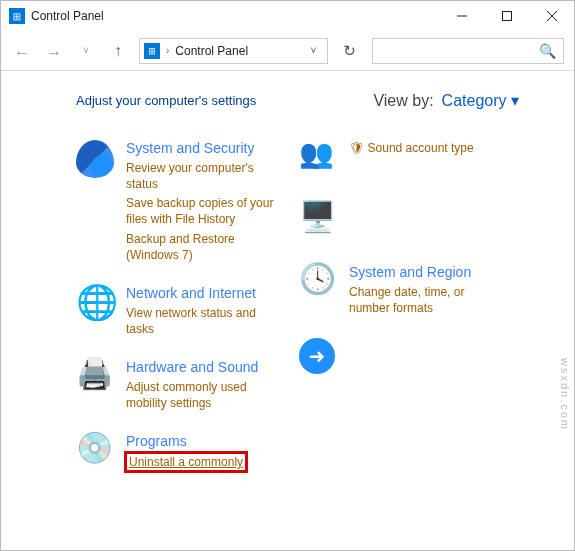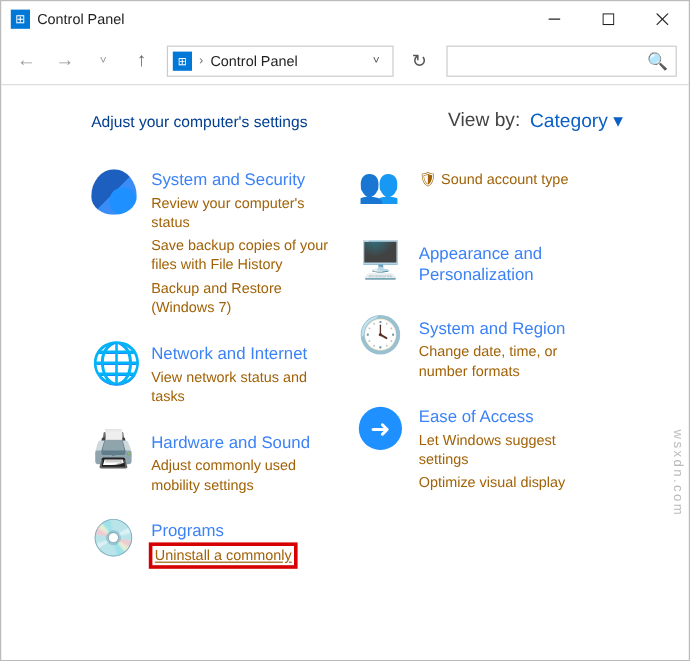--- a/index.html
+++ b/index.html
@@ -140,38 +140,30 @@
 
       <div class="col">
         <div class="cat">
           <div class="cat-icon users">👥</div>
           <div class="cat-body">
             <a class="cat-link">🛡 <span>Sound account type</span></a>
           </div>
         </div>
         <div class="cat">
           <div class="cat-icon screen">🖥️</div>
-          <div class="cat-body">
-            <a class="cat-title">Appearance and Personalization</a>
-          </div>
         </div>
         <div class="cat">
           <div class="cat-icon clock">🕓</div>
           <div class="cat-body">
             <a class="cat-title">System and Region</a>
             <a class="cat-link">Change date, time, or number formats</a>
           </div>
         </div>
         <div class="cat">
           <div class="cat-icon">
               <div class="ease">➜</div>
             </div>
-          <div class="cat-body">
-            <a class="cat-title">Ease of Access</a>
-            <a class="cat-link">Let Windows suggest settings</a>
-            <a class="cat-link">Optimize visual display</a>
-          </div>
         </div>
       </div>
     </div>
   </div>
   <div class="watermark">wsxdn.com</div>
 </div>
 
 </body></html>

